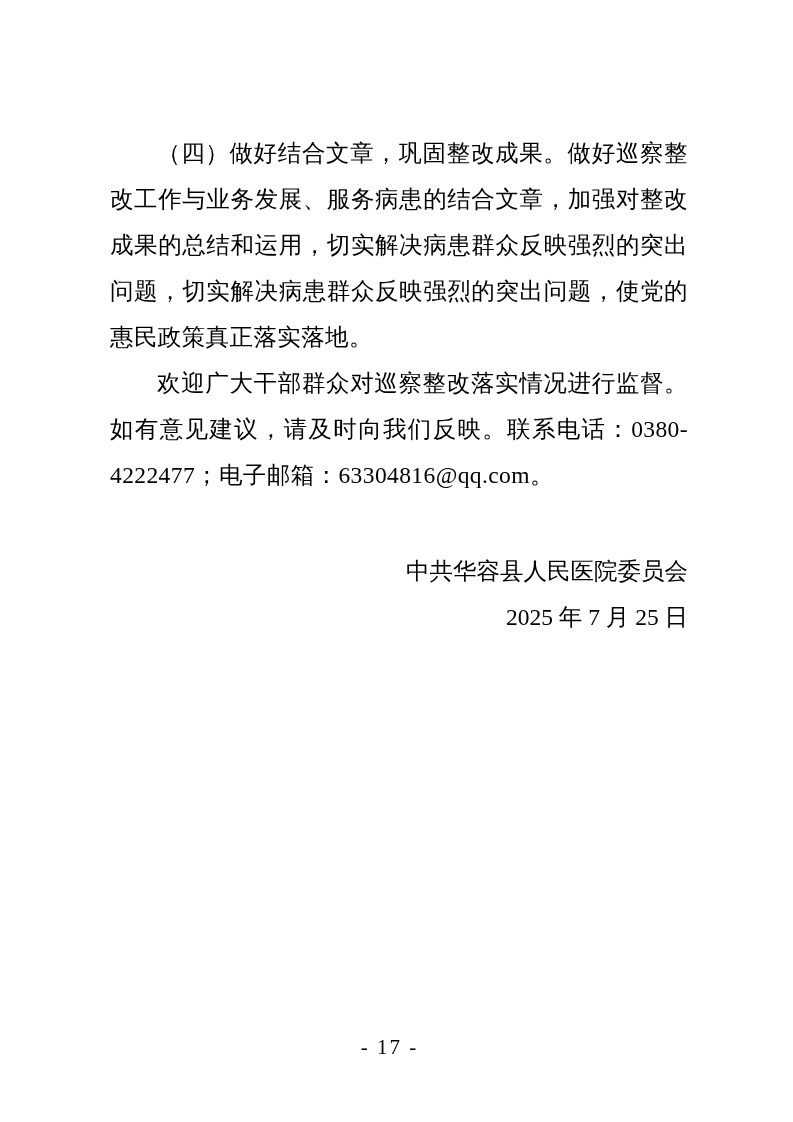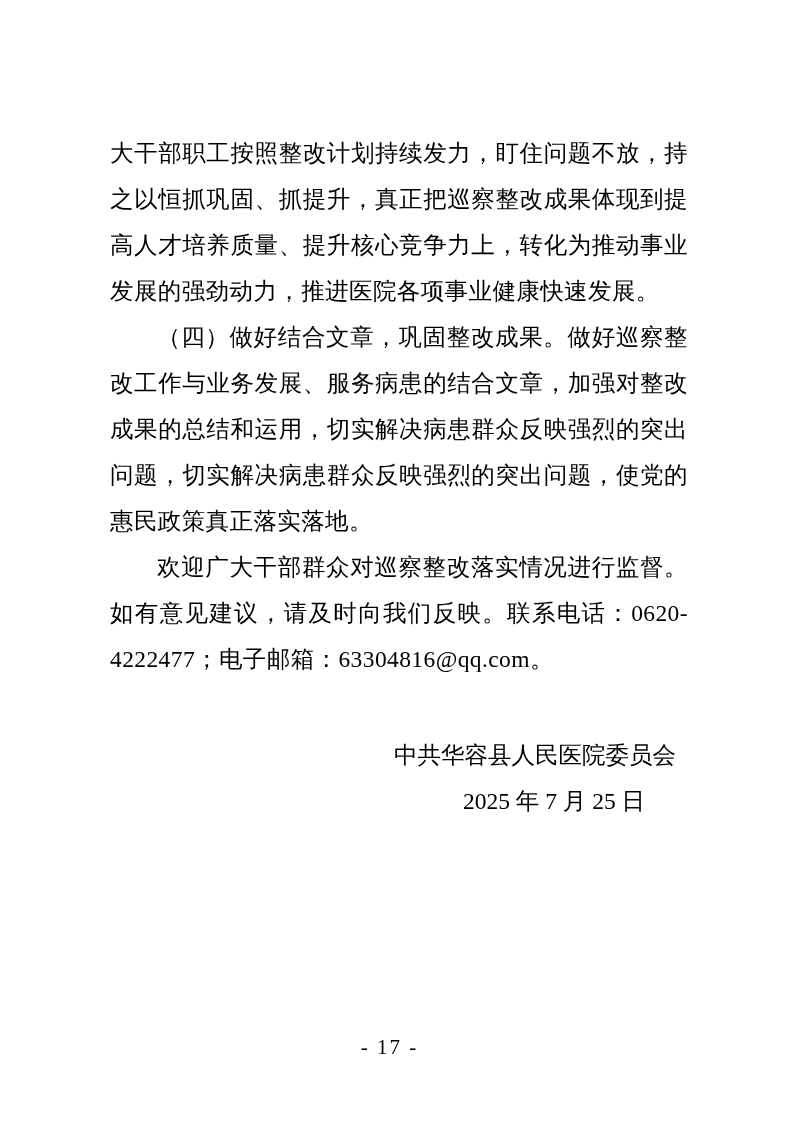--- a/index.html
+++ b/index.html
@@ -35,21 +35,21 @@
   .para.indent {
     text-indent: 47px;
   }
   .para + .para {
     margin-top: 0;
   }
   .sig-block {
     margin-top: 50px;
     font-size: 23.5px;
     line-height: 46px;
-    text-align: center;
+    text-align: right;
     padding-left: 272px;
   }
   .sig-line {
     white-space: nowrap;
   }
   .sig-date {
     padding-left: 38px;
   }
   .page-number {
     position: absolute;
@@ -61,23 +61,22 @@
     letter-spacing: 2px;
     font-family: "Liberation Serif", serif;
   }
 </style>
 </head>
 <body>
 
 <div class="page">
 
   <div class="doc-body">
-    <p class="para">大干部职工按照整改计划持续发力，盯住问题不放，持之以恒抓巩固、抓提升，真正把巡察整改成果体现到提高人才培养质量、提升核心竞争力上，转化为推动事业发展的强劲动力，推进医院各项事业健康快速发展。</p>
     <p class="para indent">（四）做好结合文章，巩固整改成果。做好巡察整改工作与业务发展、服务病患的结合文章，加强对整改成果的总结和运用，切实解决病患群众反映强烈的突出问题，切实解决病患群众反映强烈的突出问题，使党的惠民政策真正落实落地。</p>
-    <p class="para indent">欢迎广大干部群众对巡察整改落实情况进行监督。如有意见建议，请及时向我们反映。联系电话：0620-4222477；电子邮箱：63304816@qq.com。</p>
+    <p class="para indent">欢迎广大干部群众对巡察整改落实情况进行监督。如有意见建议，请及时向我们反映。联系电话：0380-4222477；电子邮箱：63304816@qq.com。</p>
   </div>
 
   <div class="sig-block">
     <div class="sig-line">中共华容县人民医院委员会</div>
     <div class="sig-line sig-date">2025 年 7 月 25 日</div>
   </div>
 
   <div class="page-number">- 17 -</div>
 
 </div>

